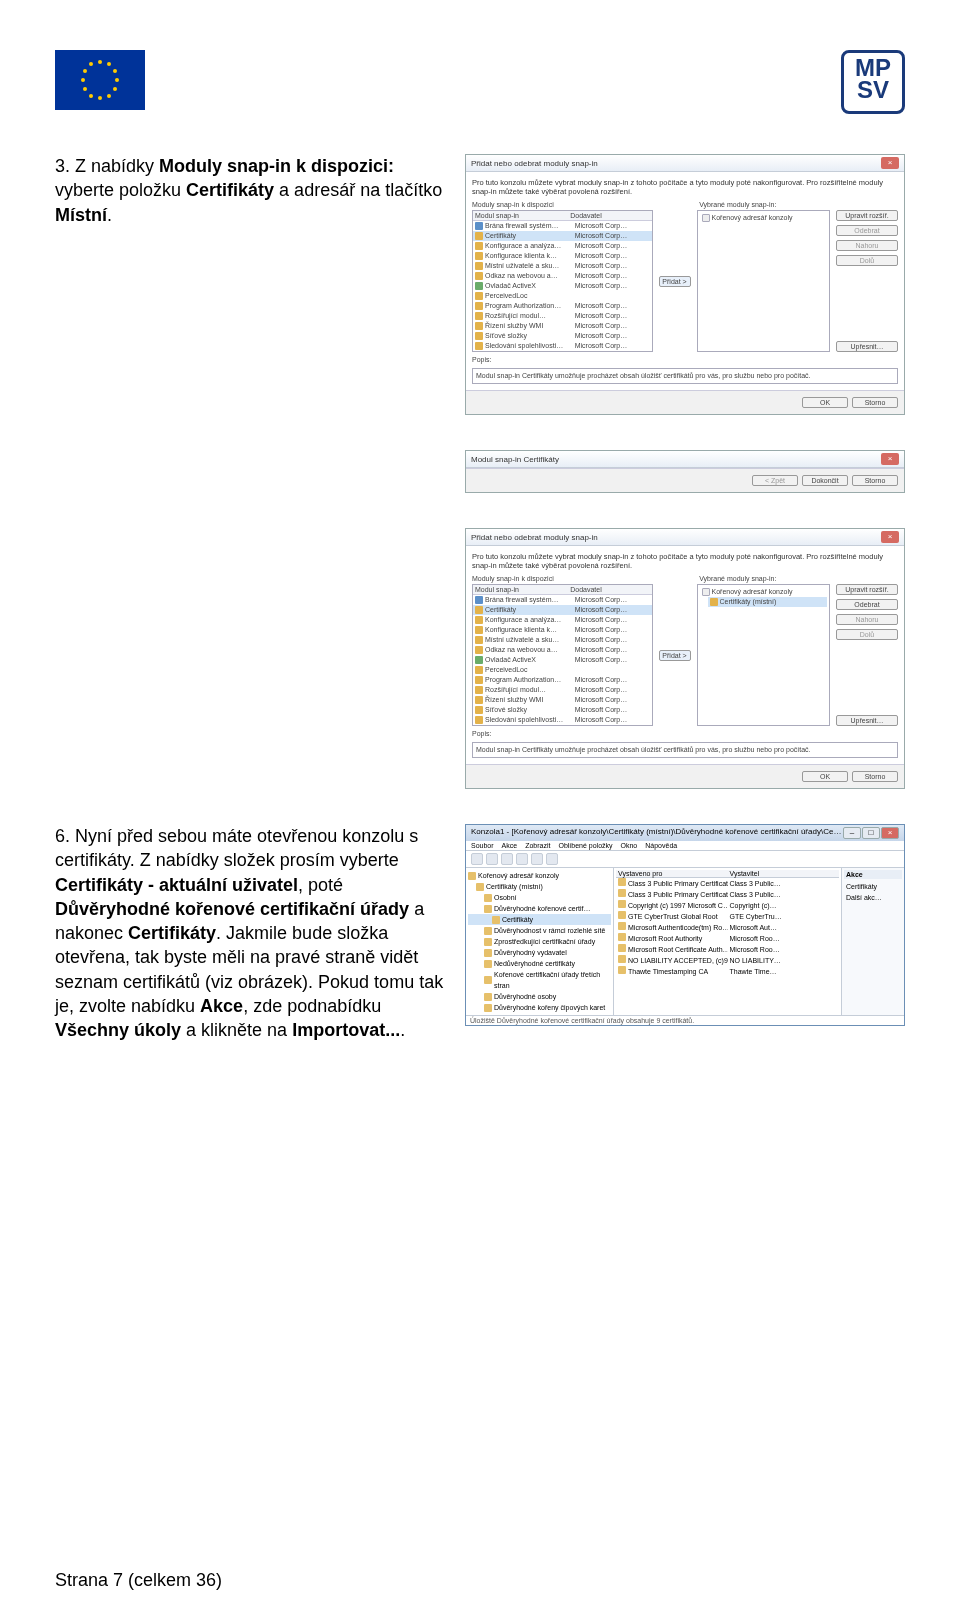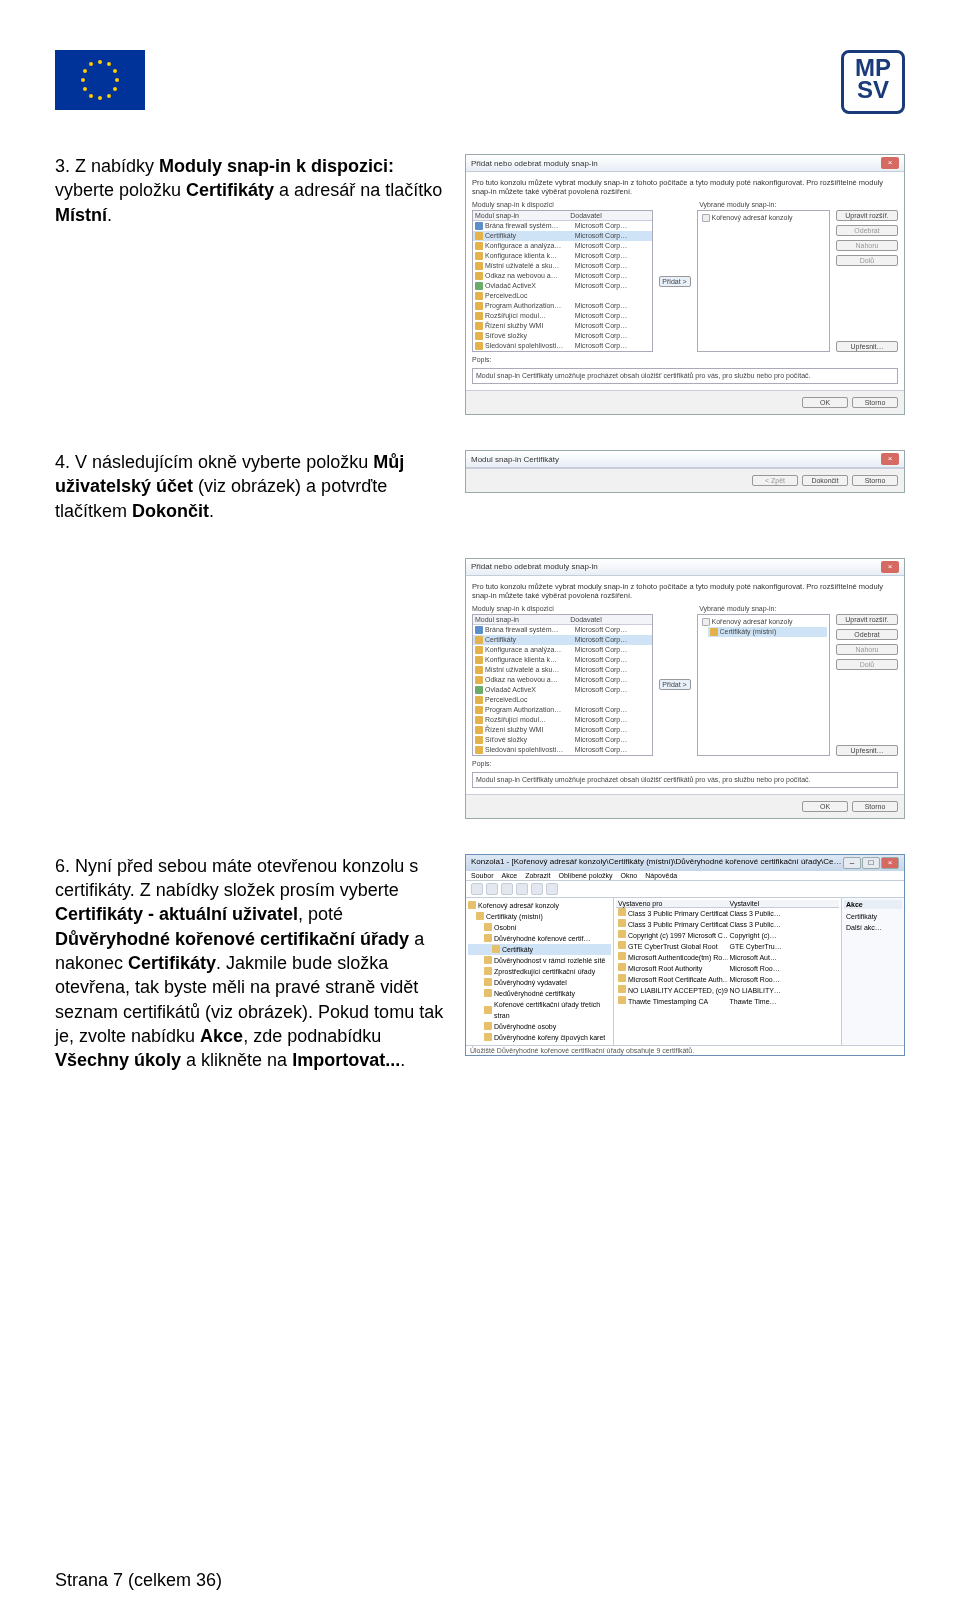--- a/index.html
+++ b/index.html
@@ -469,23 +469,20 @@
         </div>
         <div class="ss-footer">
           <div class="ss-btn" style="width:46px">OK</div>
           <div class="ss-btn" style="width:46px">Storno</div>
         </div>
       </div>
     </div>
   </div>
 
   <div class="row">
-    <div class="text-col">
-      <span>4. V následujícím okně vyberte položku </span><b>Můj uživatelský účet</b><span> (viz obrázek) a potvrďte tlačítkem </span><b>Dokončit</b><span>.</span>
-    </div>
     <div class="img-col">
       <div class="screenshot">
         <div class="ss-title">
           <span>Modul snap-in Certifikáty</span>
           <span class="ss-close">×</span>
         </div>
         <div class="ss-footer">
           <div class="ss-btn disabled" style="width:46px">&lt; Zpět</div>
           <div class="ss-btn" style="width:46px">Dokončit</div>
           <div class="ss-btn" style="width:46px">Storno</div>

